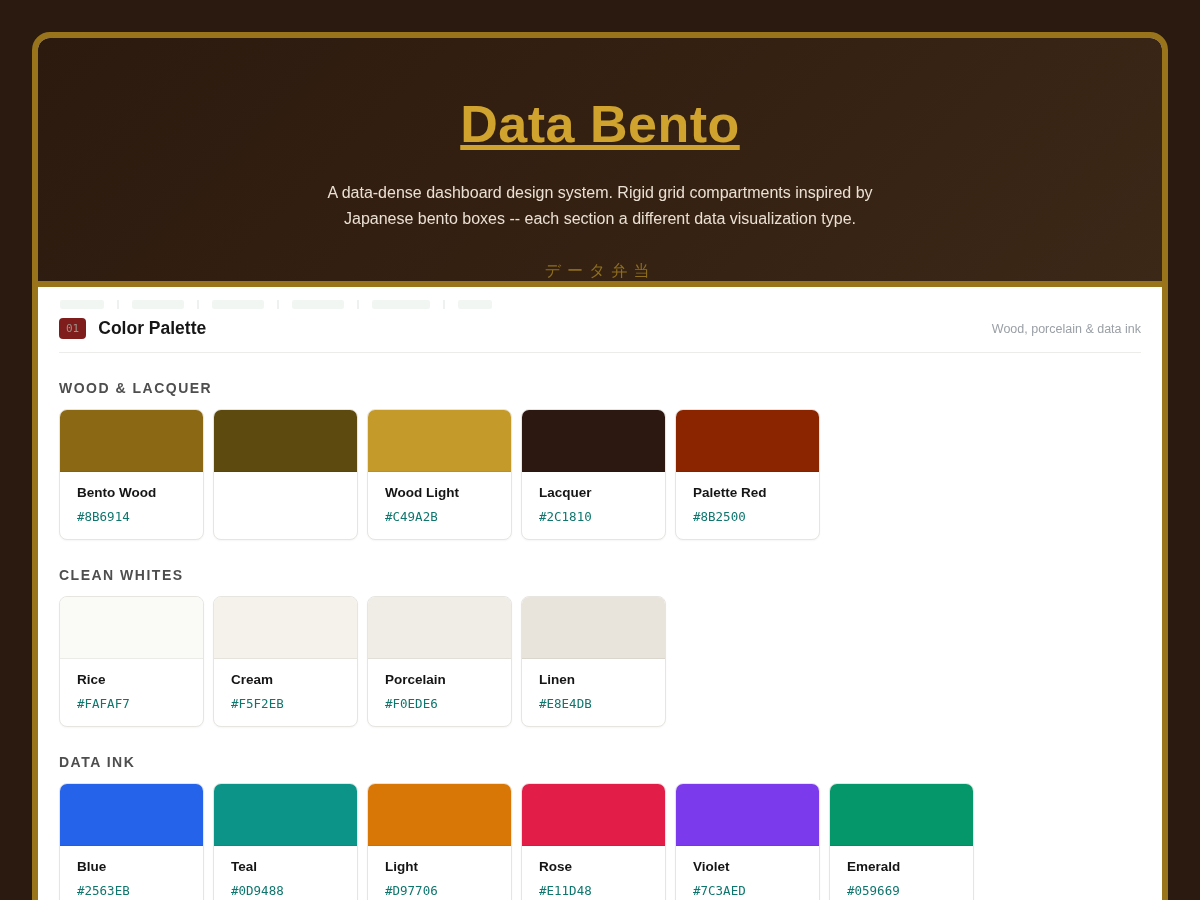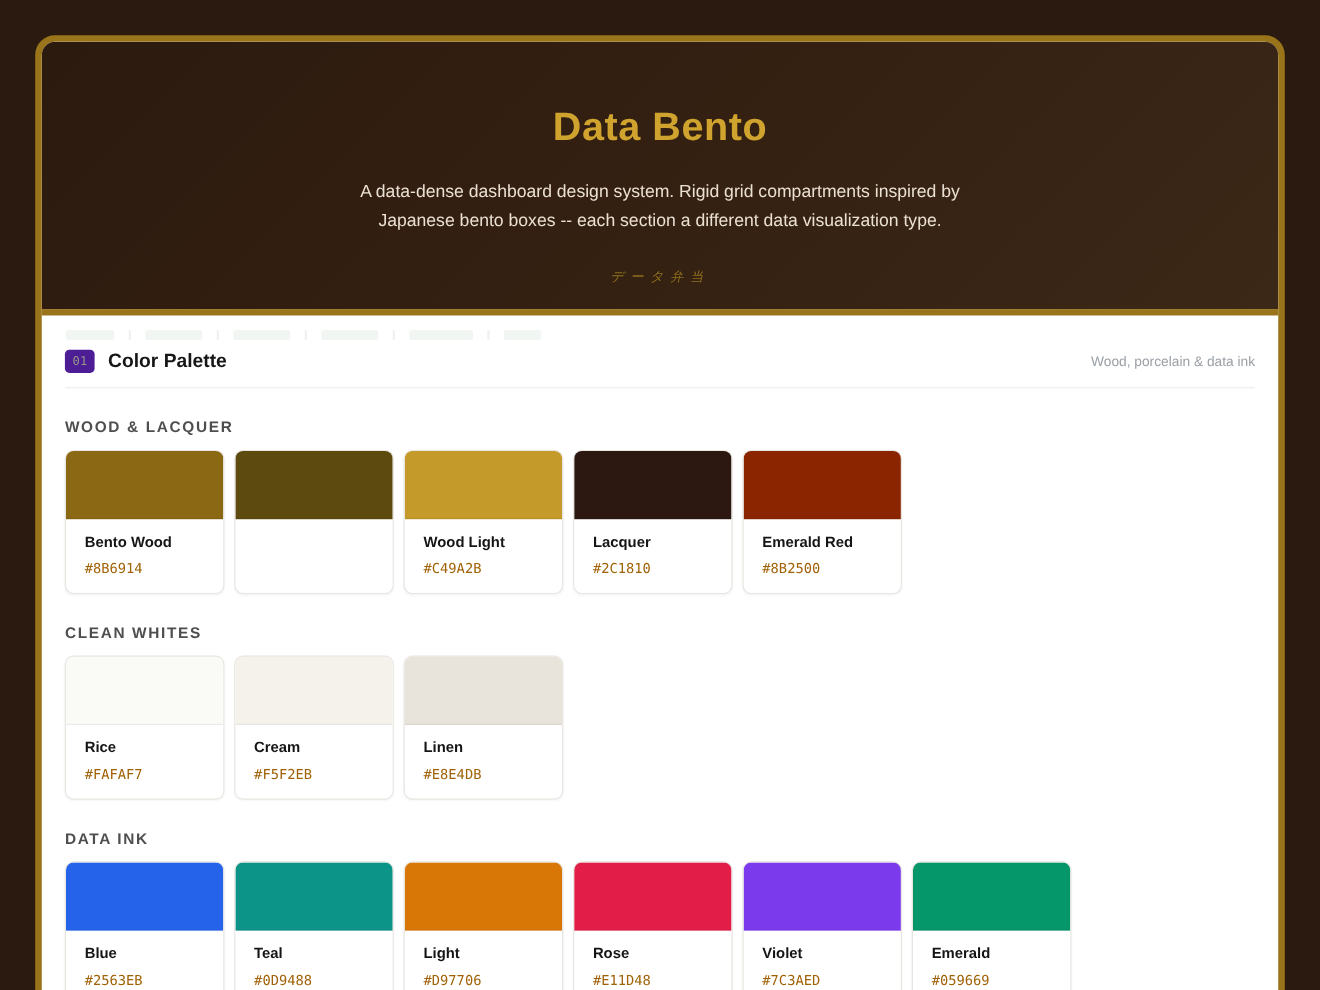--- a/index.html
+++ b/index.html
@@ -24,39 +24,39 @@
   
   .hero {
     height: 249px;
     flex: 0 0 auto;
     background: linear-gradient(135deg, #2C1A0F 0%, #352112 55%, #3B2817 100%);
     border-bottom: 6px solid #9A741B;
     text-align: center;
     padding-top: 56px;
   }
   .hero-title {
-    font-size: 36px;
+    font-size: 52px;
     font-weight: 700;
     letter-spacing: 0.5px;
     color: #CFA32E;
+    text-decoration: underline;
   }
   .hero-subtitle {
     margin: 26px auto 0;
     max-width: 612px;
     font-size: 16px;
     line-height: 26px;
     color: #EAE0D3;
     text-align: center;
   }
   .hero-caption {
     margin-top: 29px;
-    font-size: 12px;
+    font-size: 16px;
     letter-spacing: 6px;
     color: #8F6F1D;
-    font-style: italic;
   }
   
   .content {
     flex: 1 1 auto;
     background: #FFFFFF;
     padding: 9px 21px 40px;
   }
   .ghost-nav {
     display: flex;
     align-items: center;
@@ -76,21 +76,21 @@
   .section-head {
     display: flex;
     align-items: center;
     gap: 12px;
     margin-top: 4px;
   }
   .section-number {
     font-family: "DejaVu Sans Mono", "Liberation Mono", monospace;
     font-size: 11px;
     color: #99948A;
-    background: #4c1d95;
+    background: #7f1d1d;
     border-radius: 4px;
     padding: 4px 7px;
   }
   .section-title {
     font-size: 17.5px;
     font-weight: 700;
     color: #161616;
     text-align: center;
   }
   .section-note {
@@ -130,21 +130,21 @@
   .swatch-body { padding: 13px 17px 15px; }
   .swatch-name {
     font-size: 13.5px;
     font-weight: 700;
     color: #151515;
   }
   .swatch-hex {
     margin-top: 9px;
     font-family: "DejaVu Sans Mono", "Liberation Mono", monospace;
     font-size: 12.5px;
-    color: #a16207;
+    color: #0f766e;
   }
 </style>
 </head>
 <body>
 
 <div class="frame">
 
   <header class="hero">
     <h1 class="hero-title">Data Bento</h1>
     <p class="hero-subtitle">A data-dense dashboard design system. Rigid grid compartments inspired by Japanese bento boxes -- each section a different data visualization type.</p>
@@ -199,21 +199,21 @@
             <div class="swatch-card">
               <div class="swatch-color" style="background: rgb(44, 24, 16);"></div>
               <div class="swatch-body">
                 <div class="swatch-name">Lacquer</div>
                 <div class="swatch-hex">#2C1810</div>
               </div>
             </div>
             <div class="swatch-card">
               <div class="swatch-color" style="background: rgb(139, 37, 0);"></div>
               <div class="swatch-body">
-                <div class="swatch-name">Emerald Red</div>
+                <div class="swatch-name">Palette Red</div>
                 <div class="swatch-hex">#8B2500</div>
               </div>
             </div>
           </div>
         </section>
         <section class="palette-group">
           <h3 class="group-label">CLEAN WHITES</h3>
           <div class="swatch-grid">
             <div class="swatch-card">
               <div class="swatch-color" style="background: rgb(250, 250, 247);"></div>
@@ -223,20 +223,27 @@
               </div>
             </div>
             <div class="swatch-card">
               <div class="swatch-color" style="background: rgb(245, 242, 235);"></div>
               <div class="swatch-body">
                 <div class="swatch-name">Cream</div>
                 <div class="swatch-hex">#F5F2EB</div>
               </div>
             </div>
             <div class="swatch-card">
+              <div class="swatch-color" style="background: rgb(240, 237, 230);"></div>
+              <div class="swatch-body">
+                <div class="swatch-name">Porcelain</div>
+                <div class="swatch-hex">#F0EDE6</div>
+              </div>
+            </div>
+            <div class="swatch-card">
               <div class="swatch-color" style="background: rgb(232, 228, 219);"></div>
               <div class="swatch-body">
                 <div class="swatch-name">Linen</div>
                 <div class="swatch-hex">#E8E4DB</div>
               </div>
             </div>
           </div>
         </section>
         <section class="palette-group">
           <h3 class="group-label">DATA INK</h3>

